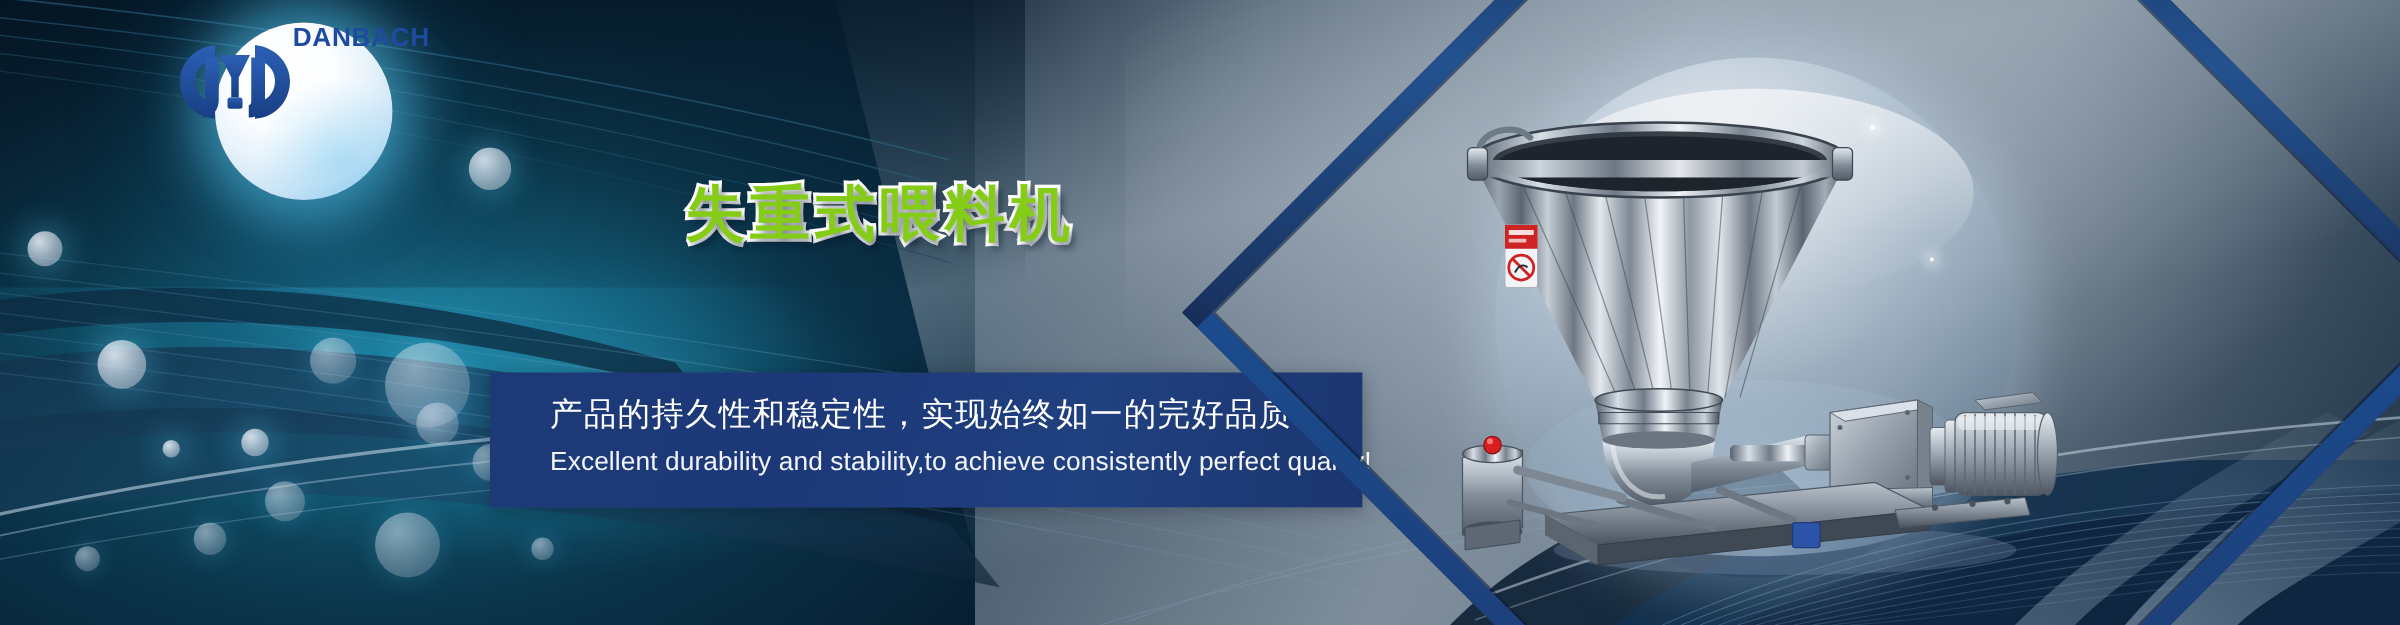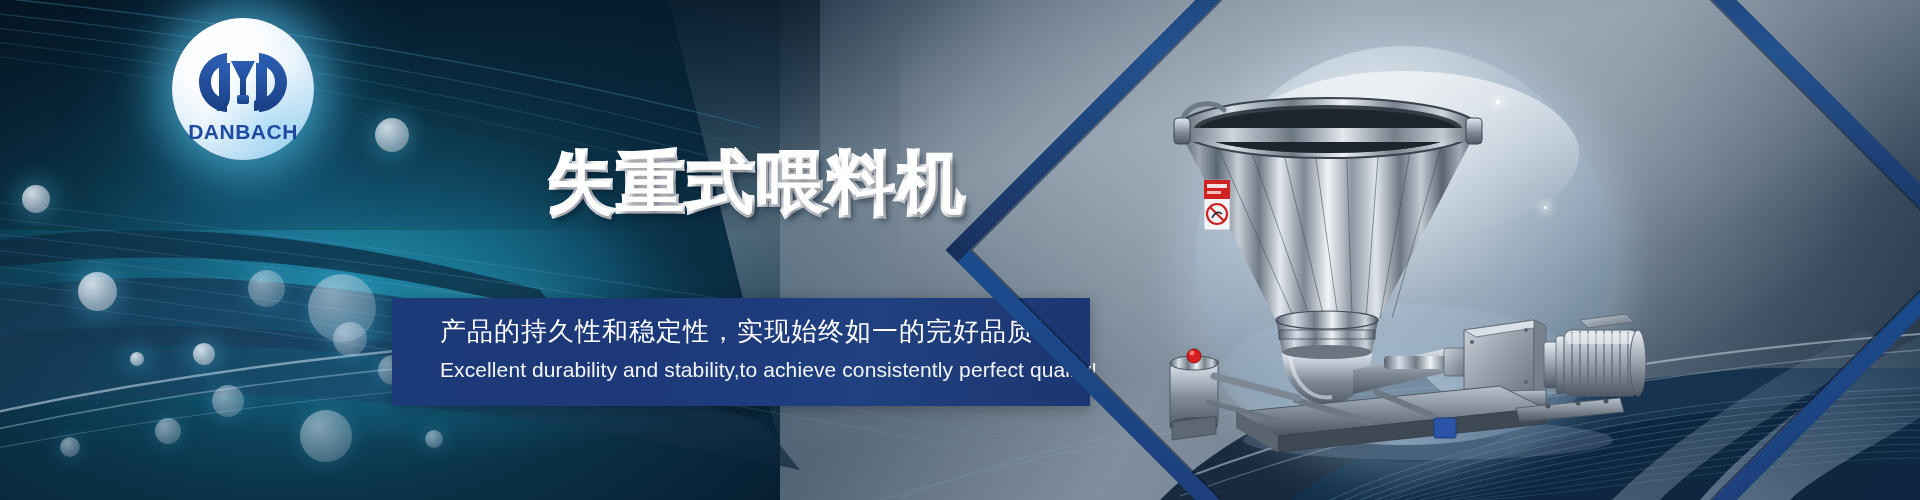--- a/index.html
+++ b/index.html
@@ -78,22 +78,22 @@
 
   
   #logo-sphere {
     position: absolute;
     left: 172px; top: 18px;
     width: 142px; height: 142px;
     border-radius: 50%;
     background:
       radial-gradient(circle at 38% 30%, #ffffff 0%, #fbfdff 32%, #e8f3fb 52%, #cfe6f6 70%, #a9d3ee 84%, #7cc0e6 94%, #5eb0dd 100%);
     box-shadow: 0 0 42px 16px rgba(90,200,240,0.55), 0 0 90px 30px rgba(40,150,200,0.30);
-    display: flex; flex-direction: column;
-    align-items: center; justify-content: center;
+    display: flex; flex-direction: row;
+    align-items: flex-start; justify-content: center;
   }
   #logo-sphere::after {
     content: "";
     position: absolute; inset: 0; border-radius: 50%;
     background: radial-gradient(circle at 70% 78%, rgba(120,200,240,0.45) 0%, rgba(255,255,255,0.0) 45%);
   }
   .logo-mark { position: relative; z-index: 2; margin-top: 14px; }
   .logo-word {
     position: relative; z-index: 2;
     color: #1e4ba0;
@@ -101,24 +101,24 @@
     font-size: 21px;
     letter-spacing: 0.5px;
     margin-top: 1px;
     font-family: "Liberation Sans", sans-serif;
   }
 
   
   #headline {
     position: absolute;
     left: 548px; top: 139px;
-    font-size: 66px;
+    font-size: 48px;
     font-weight: bold;
     letter-spacing: 4px;
-    color: #ffffff;
+    color: #84cc16;
     font-family: "DejaVu Sans", "Liberation Sans", sans-serif;
     -webkit-text-stroke: 5px #ffffff;
     paint-order: stroke fill;
     text-shadow: 4px 5px 6px rgba(5,18,35,0.55);
     white-space: nowrap;
   }
 
   
   #caption-box {
     position: absolute;

